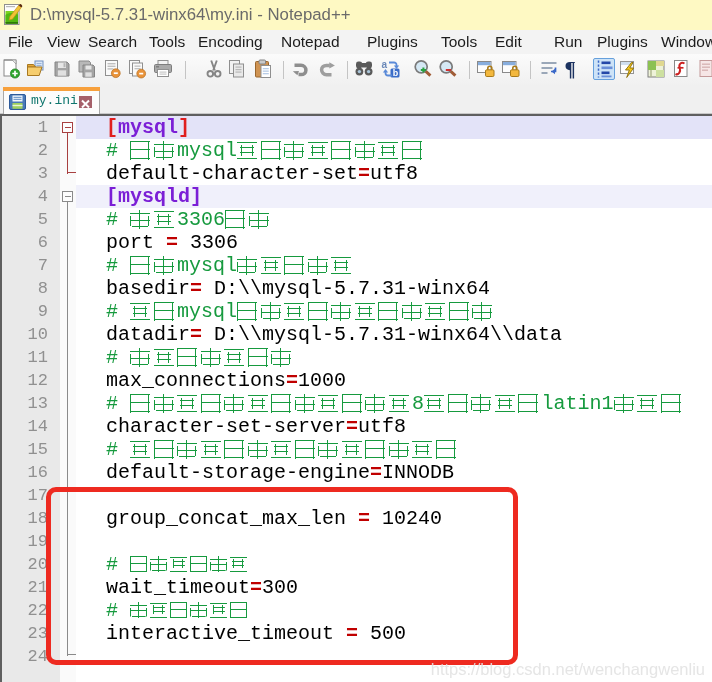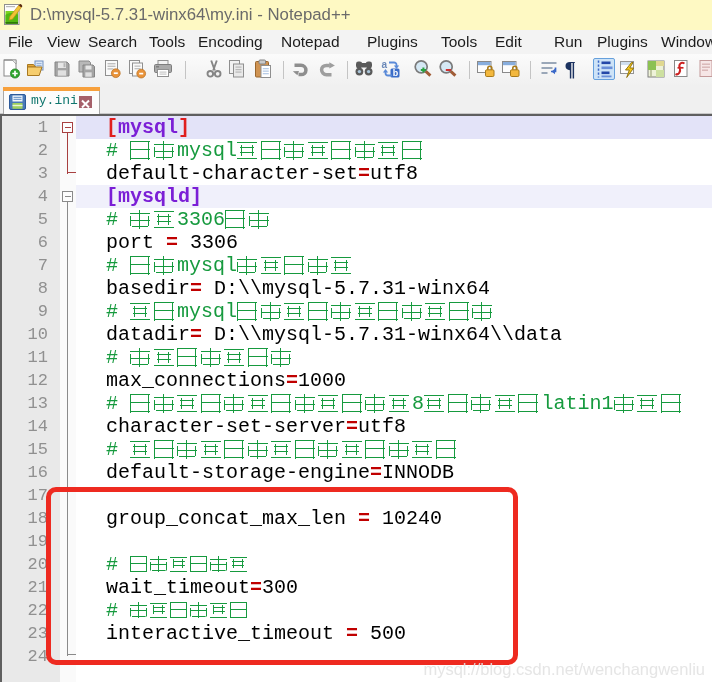--- a/index.html
+++ b/index.html
@@ -277,13 +277,13 @@
 <div style="position:absolute;left:62px;top:122.0px;width:11px;height:11px;border:1px solid #a84040;background:#fdfdfd;box-sizing:border-box;z-index:3"></div>
 <div style="position:absolute;left:64.5px;top:126.75px;width:6px;height:1.5px;background:#a84040;z-index:4"></div>
 <div style="position:absolute;left:66.8px;top:133px;width:1.4px;height:40.5px;background:#a84040"></div>
 <div style="position:absolute;left:66.8px;top:172.1px;width:9px;height:1.4px;background:#a84040"></div>
 <div style="position:absolute;left:62px;top:191.0px;width:11px;height:11px;border:1px solid #8a8a8a;background:#fdfdfd;box-sizing:border-box;z-index:3"></div>
 <div style="position:absolute;left:64.5px;top:195.75px;width:6px;height:1.5px;background:#8a8a8a;z-index:4"></div>
 <div style="position:absolute;left:66.8px;top:202px;width:1.4px;height:453.5px;background:#8a8a8a"></div>
 <div style="position:absolute;left:66.8px;top:654.1px;width:9px;height:1.4px;background:#8a8a8a"></div>
 <div id="code"><div><b class="r">[</b><b class="p">mysql</b><b class="r">]</b></div><div><span class="g"># </span><i class="c c1"></i><i class="c c2"></i><span class="g">mysql</span><i class="c c3"></i><i class="c c1"></i><i class="c c2"></i><i class="c c3"></i><i class="c c1"></i><i class="c c2"></i><i class="c c3"></i><i class="c c1"></i></div><div>default-character-set<b class="e">=</b>utf8</div><div><b class="p">[mysqld]</b></div><div><span class="g"># </span><i class="c c2"></i><i class="c c3"></i><span class="g">3306</span><i class="c c1"></i><i class="c c2"></i></div><div>port <b class="e">=</b> 3306</div><div><span class="g"># </span><i class="c c1"></i><i class="c c2"></i><span class="g">mysql</span><i class="c c2"></i><i class="c c3"></i><i class="c c1"></i><i class="c c2"></i><i class="c c3"></i></div><div>basedir<b class="e">=</b> D:\\mysql-5.7.31-winx64</div><div><span class="g"># </span><i class="c c3"></i><i class="c c1"></i><span class="g">mysql</span><i class="c c1"></i><i class="c c2"></i><i class="c c3"></i><i class="c c1"></i><i class="c c2"></i><i class="c c3"></i><i class="c c1"></i><i class="c c2"></i><i class="c c3"></i><i class="c c1"></i><i class="c c2"></i></div><div>datadir<b class="e">=</b> D:\\mysql-5.7.31-winx64\\data</div><div><span class="g"># </span><i class="c c2"></i><i class="c c3"></i><i class="c c1"></i><i class="c c2"></i><i class="c c3"></i><i class="c c1"></i><i class="c c2"></i></div><div>max_connections<b class="e">=</b>1000</div><div><span class="g"># </span><i class="c c1"></i><i class="c c2"></i><i class="c c3"></i><i class="c c1"></i><i class="c c2"></i><i class="c c3"></i><i class="c c1"></i><i class="c c2"></i><i class="c c3"></i><i class="c c1"></i><i class="c c2"></i><i class="c c3"></i><span class="g">8</span><i class="c c3"></i><i class="c c1"></i><i class="c c2"></i><i class="c c3"></i><i class="c c1"></i><span class="g">latin1</span><i class="c c2"></i><i class="c c3"></i><i class="c c1"></i></div><div>character-set-server<b class="e">=</b>utf8</div><div><span class="g"># </span><i class="c c3"></i><i class="c c1"></i><i class="c c2"></i><i class="c c3"></i><i class="c c1"></i><i class="c c2"></i><i class="c c3"></i><i class="c c1"></i><i class="c c2"></i><i class="c c3"></i><i class="c c1"></i><i class="c c2"></i><i class="c c3"></i><i class="c c1"></i></div><div>default-storage-engine<b class="e">=</b>INNODB</div><div></div><div>group_concat_max_len <b class="e">=</b> 10240</div><div></div><div><span class="g"># </span><i class="c c1 n"></i><i class="c c2 n"></i><i class="c c3 n"></i><i class="c c1 n"></i><i class="c c2 n"></i><i class="c c3 n"></i></div><div>wait_timeout<b class="e">=</b>300</div><div><span class="g"># </span><i class="c c2 n"></i><i class="c c3 n"></i><i class="c c1 n"></i><i class="c c2 n"></i><i class="c c3 n"></i><i class="c c1 n"></i></div><div>interactive_timeout <b class="e">=</b> 500</div><div></div></div>
 <div id="redrect"></div>
-<div id="wm">mysql://blog.csdn.net/wenchangwenliu</div>
+<div id="wm">https://blog.csdn.net/wenchangwenliu</div>
 
 </body></html>

